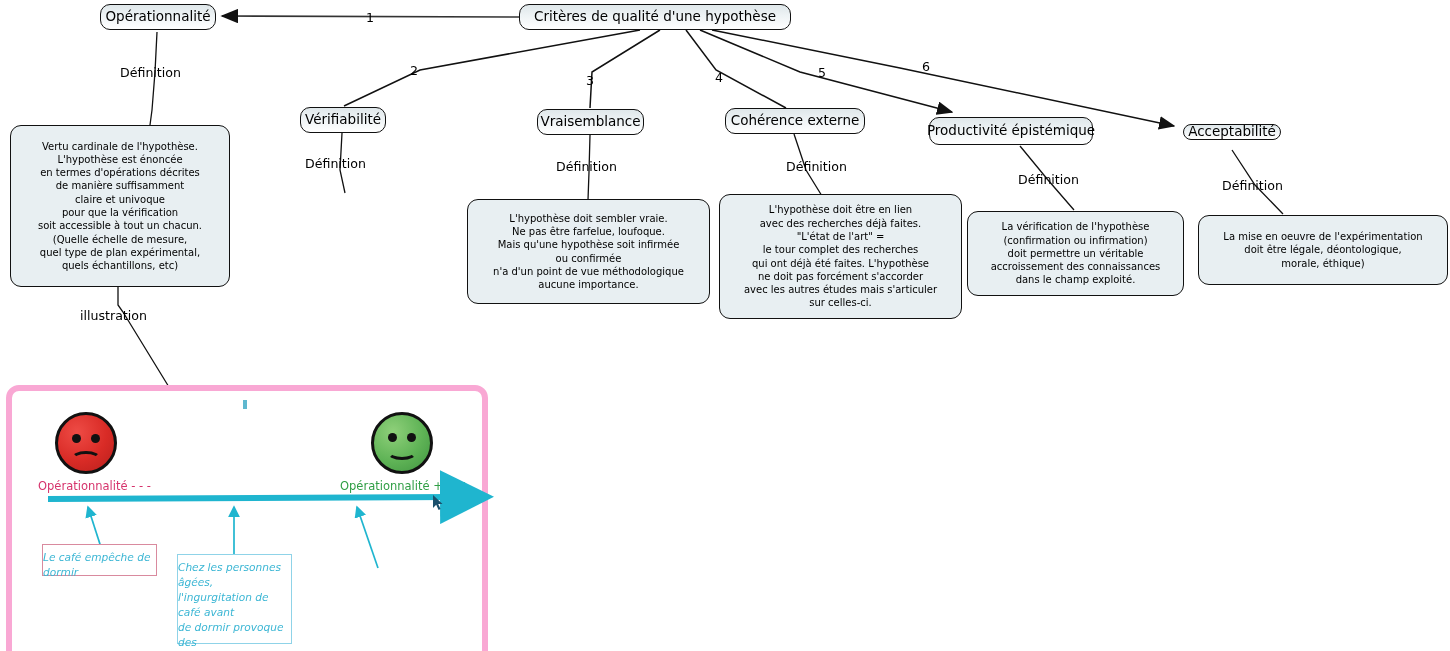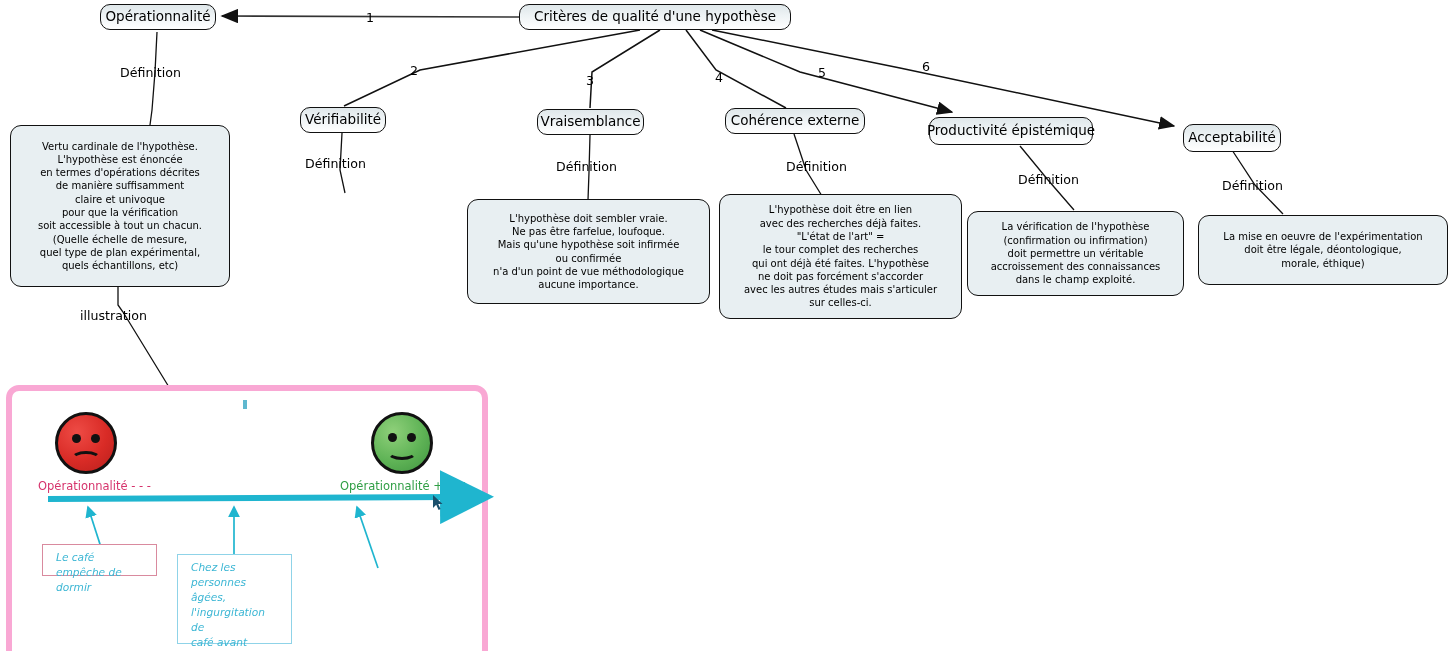--- a/index.html
+++ b/index.html
@@ -53,21 +53,21 @@
   .mouth{position:absolute;width:30px;height:16px;box-sizing:border-box;
          border:3.5px solid #111;border-radius:50%/50%;}
   .mouth.frown{border-color:#111 transparent transparent transparent;border-bottom:none;}
   .mouth.smile{border-color:transparent transparent #111 transparent;border-top:none;}
 
   .axis-label{position:absolute;font-size:11.5px;white-space:nowrap;
               font-family:"DejaVu Sans","Liberation Sans",sans-serif;}
   .note{
     position:absolute;box-sizing:border-box;background:#ffffff;
     font-style:italic;font-size:10.6px;line-height:1.42;
-    padding:5px 13px;white-space:pre-line;
+    padding:5px 0;white-space:pre-line;
   }
   .note.pink{border:1.1px solid #d98a9e;color:#3bb6d4;}
   .note.blue{border:1.1px solid #8fd3e8;color:#3bb6d4;}
   .tealmark{position:absolute;width:4px;height:9px;background:#5fb8cf;}
   .cursor-arrow{position:absolute;width:0;height:0;}
 </style>
 </head>
 <body>
 
 <div id="canvas">
@@ -106,21 +106,21 @@
   <div class="node" style="left:100px;top:4px;width:116px;height:26px;">Opérationnalité</div>
 
   <div class="node" style="left:300px;top:107px;width:86px;height:26px;">Vérifiabilité</div>
 
   <div class="node" style="left:537px;top:109px;width:107px;height:26px;">Vraisemblance</div>
 
   <div class="node" style="left:725px;top:108px;width:140px;height:26px;">Cohérence externe</div>
 
   <div class="node" style="left:929px;top:117px;width:164px;height:28px;">Productivité épistémique</div>
 
-  <div class="node" style="left:1183px;top:124px;width:98px;height:28px;">Acceptabilité</div>
+  <div class="node" style="left:1183px;top:124px;width:98px;height:16px;">Acceptabilité</div>
 
   <div class="num-label" style="left:366px;top:10px;">1</div>
   <div class="num-label" style="left:410px;top:63px;">2</div>
   <div class="num-label" style="left:586px;top:73px;">3</div>
   <div class="num-label" style="left:715px;top:70px;">4</div>
   <div class="num-label" style="left:818px;top:65px;">5</div>
   <div class="num-label" style="left:922px;top:59px;">6</div>
 
   <div class="edge-label" style="left:120px;top:65px;">Définition</div>
   <div class="edge-label" style="left:305px;top:156px;">Définition</div>

